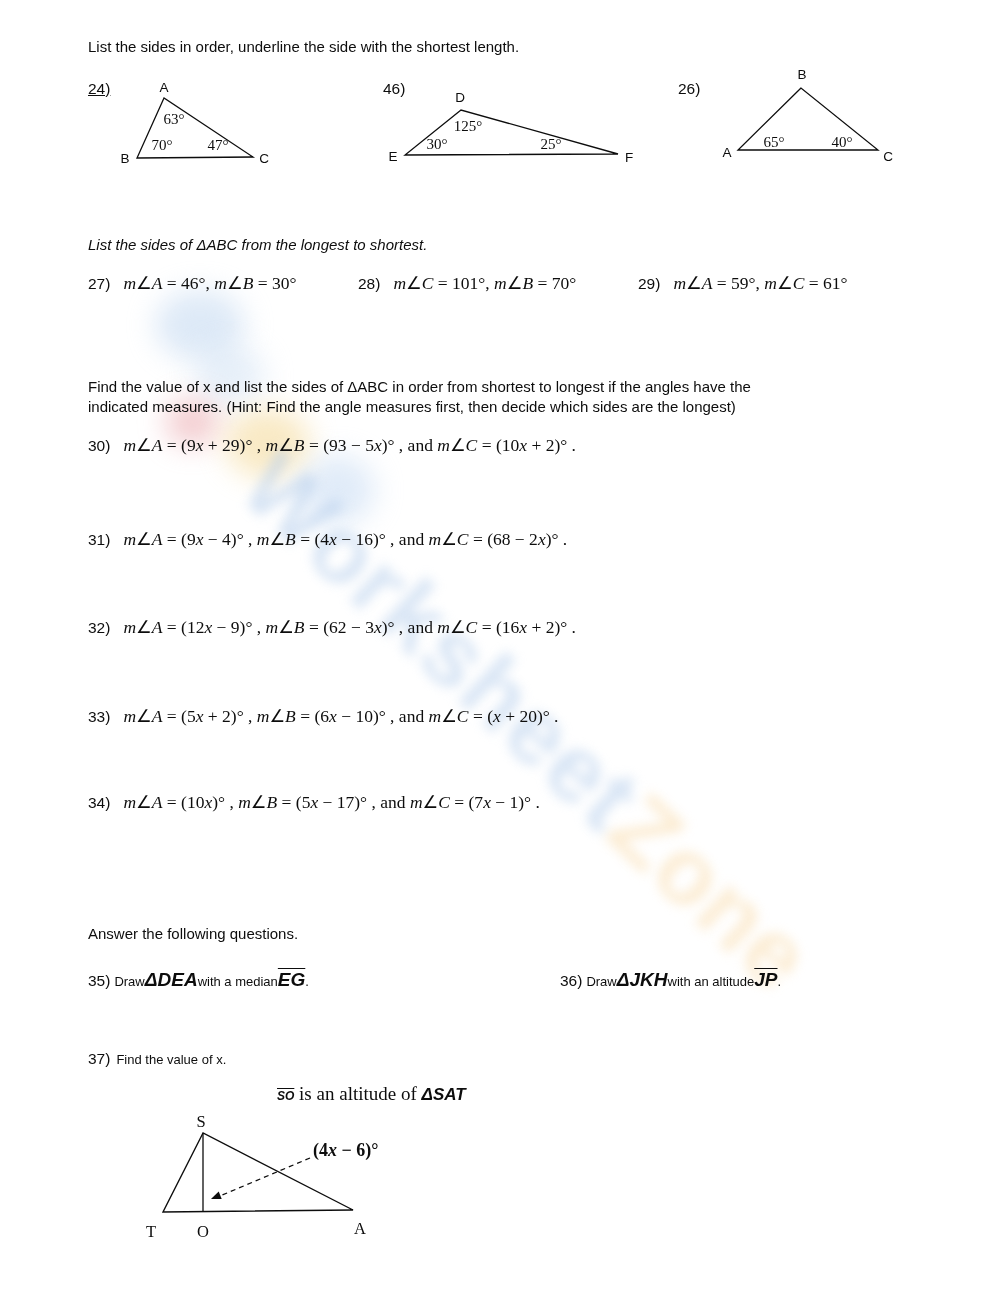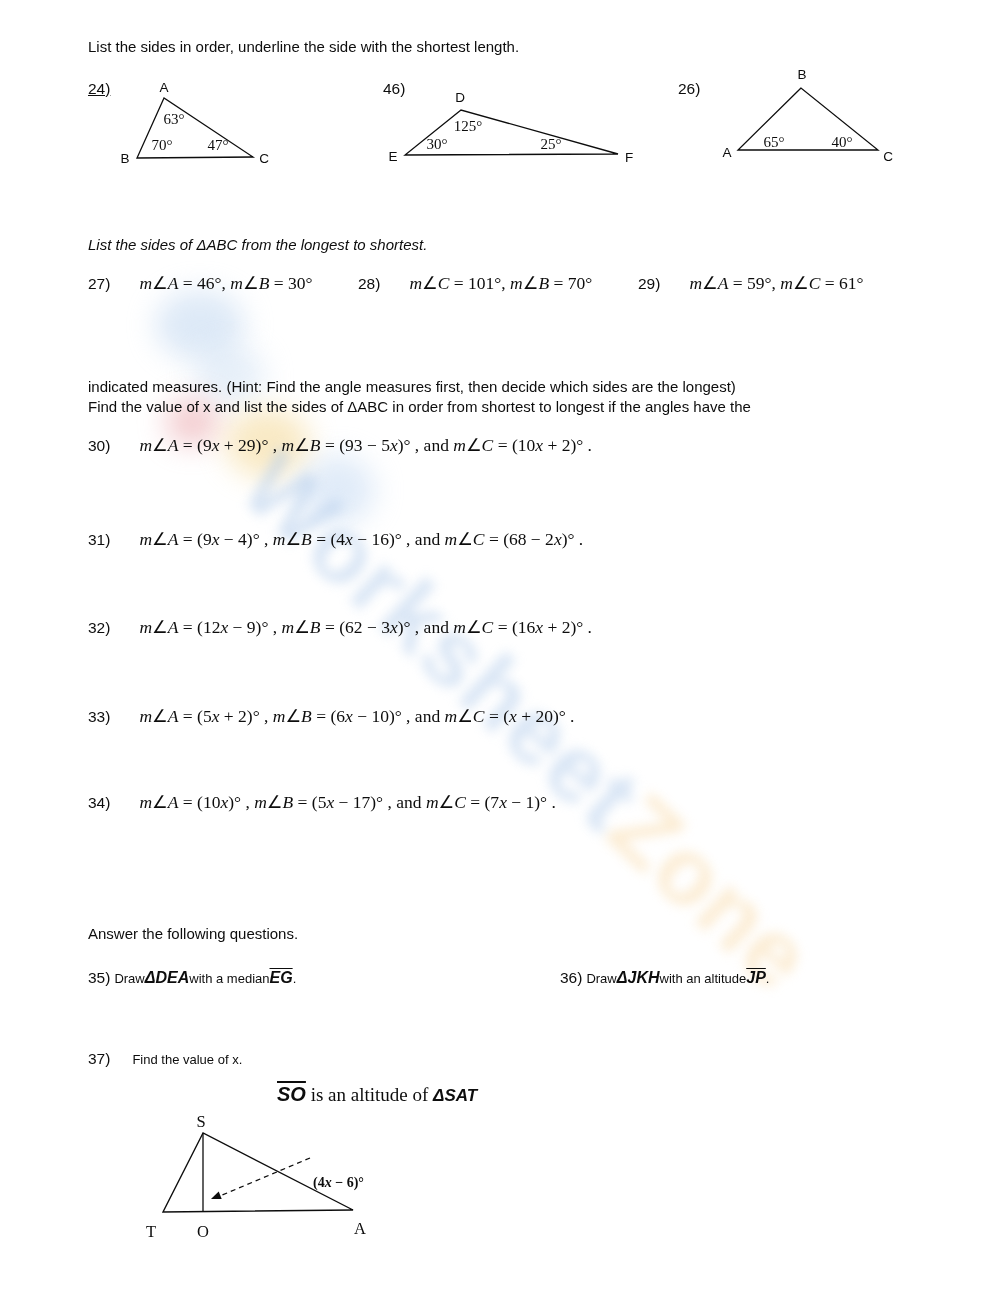--- a/index.html
+++ b/index.html
@@ -3,39 +3,39 @@
 <meta charset="utf-8">
 <style>
   html,body{margin:0;padding:0;background:#ffffff;}
   .page{position:relative;width:1000px;height:1294px;background:#ffffff;overflow:hidden;
         font-family:"Liberation Sans",sans-serif;color:#0d0d0d;}
   .abs{position:absolute;}
   .sans{font-family:"Liberation Sans",sans-serif;font-size:15px;color:#0d0d0d;}
   .sans-lg{font-family:"Liberation Sans",sans-serif;font-size:13px;color:#0d0d0d;}
   .math{font-family:"Liberation Serif",serif;font-size:17.5px;color:#0d0d0d;}
   .math i{font-style:italic;}
-  .prob-row{display:flex;align-items:baseline;gap:16px;}
+  .prob-row{display:flex;align-items:baseline;}
   .prob-num{font-family:"Liberation Sans",sans-serif;font-size:15.5px;margin-right:13px;white-space:nowrap;}
-  .bi{font-family:"Liberation Sans",sans-serif;font-weight:bold;font-style:italic;font-size:16px;}
+  .bi{font-family:"Liberation Sans",sans-serif;font-weight:bold;font-style:italic;font-size:19px;}
   .seg-over{text-decoration:overline;}
   .drawline{display:flex;align-items:baseline;gap:0;}
   
   .wm-text{position:absolute;left:295px;top:430px;transform:rotate(43deg);transform-origin:0 0;
            font-family:"Liberation Sans",sans-serif;font-weight:bold;font-size:95px;letter-spacing:2px;
            white-space:nowrap;filter:blur(6px);opacity:0.55;z-index:0;pointer-events:none;}
   .wm-p1{color:#b7cfec;}
   .wm-p2{color:#f9ddb0;}
   .blob{position:absolute;border-radius:50%;filter:blur(14px);opacity:0.5;z-index:0;pointer-events:none;}
   .content{position:relative;z-index:1;}
   
   svg{overflow:visible;}
   .svg-v{font-family:"Liberation Sans",sans-serif;font-size:13.5px;fill:#0d0d0d;}
   .svg-a{font-family:"Liberation Serif",serif;font-size:15px;fill:#0d0d0d;}
   .svg-serif{font-family:"Liberation Serif",serif;font-size:16.5px;fill:#0d0d0d;}
-  .angle-label{font-family:"Liberation Serif",serif;font-weight:bold;font-size:14px;color:#0d0d0d;margin-top:35px;}
+  .angle-label{font-family:"Liberation Serif",serif;font-weight:bold;font-size:18px;color:#0d0d0d;}
 </style>
 </head>
 <body>
 
 <div class="page">
 
   <div class="blob" style="left:155px;top:290px;width:90px;height:70px;background:#bcd4ef;"></div>
   <div class="blob" style="left:195px;top:345px;width:70px;height:60px;background:#cfe0f3;"></div>
   <div class="blob" style="left:165px;top:398px;width:55px;height:48px;background:#e89ea4;"></div>
   <div class="blob" style="left:225px;top:408px;width:85px;height:70px;background:#f3d48b;"></div>
@@ -88,22 +88,22 @@
     <div class="abs prob-row" style="left:358px;top:273px;">
       <span class="prob-num">28)</span>
       <span class="math"><i>m</i>∠<i>C</i> = 101°,  <i>m</i>∠<i>B</i> = 70°</span>
     </div>
     <div class="abs prob-row" style="left:638px;top:273px;">
       <span class="prob-num">29)</span>
       <span class="math"><i>m</i>∠<i>A</i> = 59°,  <i>m</i>∠<i>C</i> = 61°</span>
     </div>
 
     <div class="abs" style="left:88px;top:377px;line-height:20px;">
+      <div class="sans">Find the value of x and list the sides of  ΔABC in order from shortest to longest if the angles have the</div>
       <div class="sans">indicated measures.  (Hint:  Find the angle measures first, then decide which sides are the longest)</div>
-      <div class="sans">Find the value of x and list the sides of  ΔABC in order from shortest to longest if the angles have the</div>
     </div>
 
     <div class="abs prob-row" style="left:88px;top:435px;">
       <span class="prob-num">30)</span>
       <span class="math"><i>m</i>∠<i>A</i> = (9<i>x</i> + 29)° ,  <i>m</i>∠<i>B</i> = (93 − 5<i>x</i>)° , and  <i>m</i>∠<i>C</i> = (10<i>x</i> + 2)° .</span>
     </div>
     <div class="abs prob-row" style="left:88px;top:529px;">
       <span class="prob-num">31)</span>
       <span class="math"><i>m</i>∠<i>A</i> = (9<i>x</i> − 4)° ,  <i>m</i>∠<i>B</i> = (4<i>x</i> − 16)° , and  <i>m</i>∠<i>C</i> = (68 − 2<i>x</i>)° .</span>
     </div>
@@ -139,21 +139,21 @@
       <span class="bi seg-over">JP</span>
       <span class="sans-lg">.</span>
     </div>
 
     <div class="abs prob-row" style="left:88px;top:1050px;">
       <span class="prob-num" style="margin-right:6px;">37)</span>
       <span class="sans-lg">Find the value of x.</span>
     </div>
 
     <div class="abs" style="left:277px;top:1083px;">
-      <span class="bi seg-over" style="font-size:20px;">SO</span><span class="math" style="font-size:19px;"> is an altitude of </span><span class="bi" style="font-size:17px;">ΔSAT</span>
+      <span class="bi seg-over" style="font-size:12px;">SO</span><span class="math" style="font-size:19px;"> is an altitude of </span><span class="bi" style="font-size:17px;">ΔSAT</span>
     </div>
 
     <svg class="abs" style="left:140px;top:1112px;" width="290" height="135" viewBox="0 0 290 135">
       <polygon points="63,21 23,100 213,98" fill="none" stroke="#0d0d0d" stroke-width="1.4"></polygon>
       <line x1="63" y1="21" x2="63" y2="99" stroke="#0d0d0d" stroke-width="1.3"></line>
       <line x1="170" y1="46" x2="80" y2="84" stroke="#0d0d0d" stroke-width="1.3" stroke-dasharray="5,4"></line>
       <polygon points="71,87 78.7,79.5 81.7,86.9" fill="#0d0d0d"></polygon>
       <text class="svg-serif" x="61" y="15" text-anchor="middle">S</text>
       <text class="svg-serif" x="11" y="125" text-anchor="middle">T</text>
       <text class="svg-serif" x="63" y="125" text-anchor="middle">O</text>

